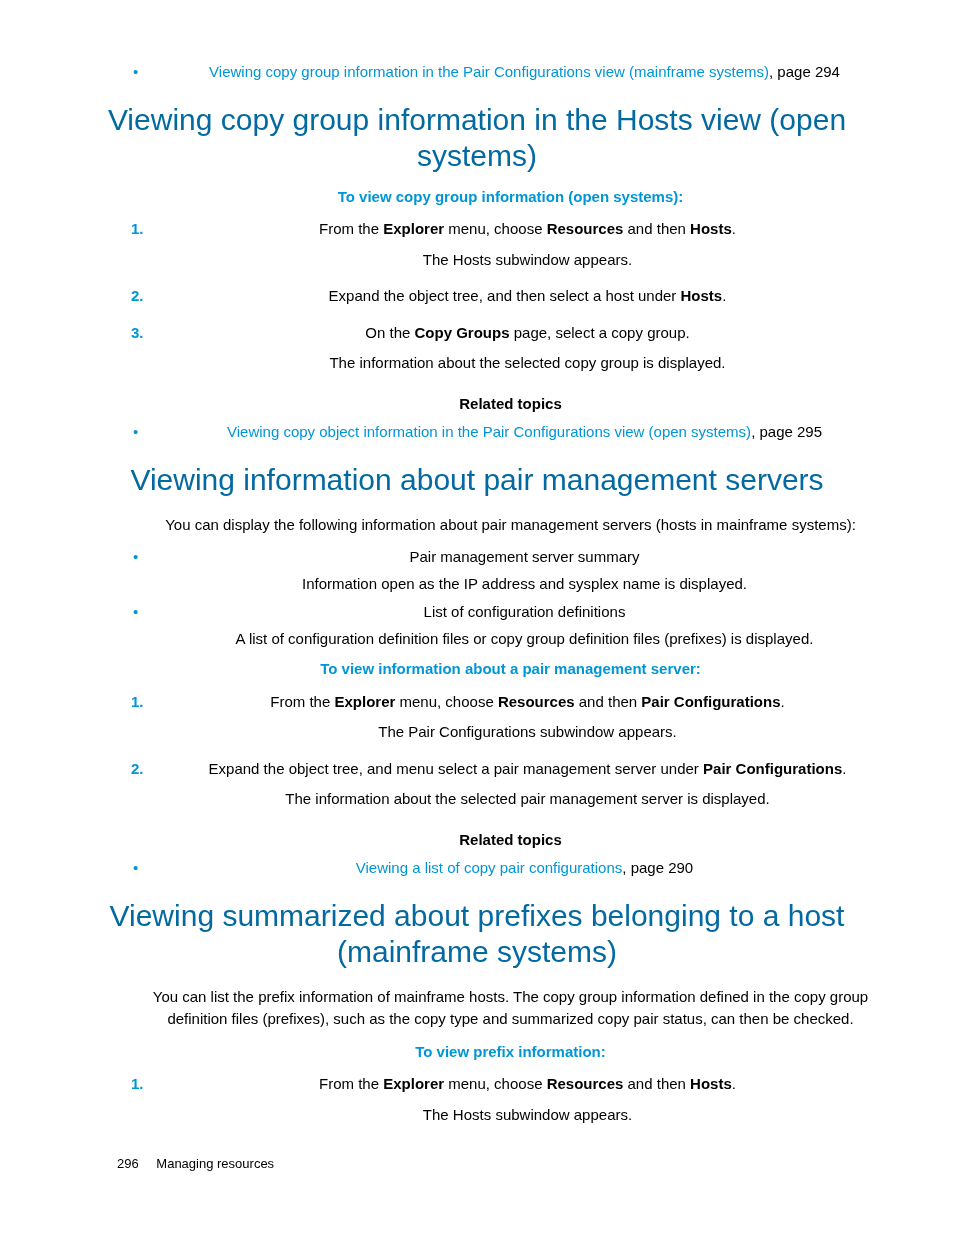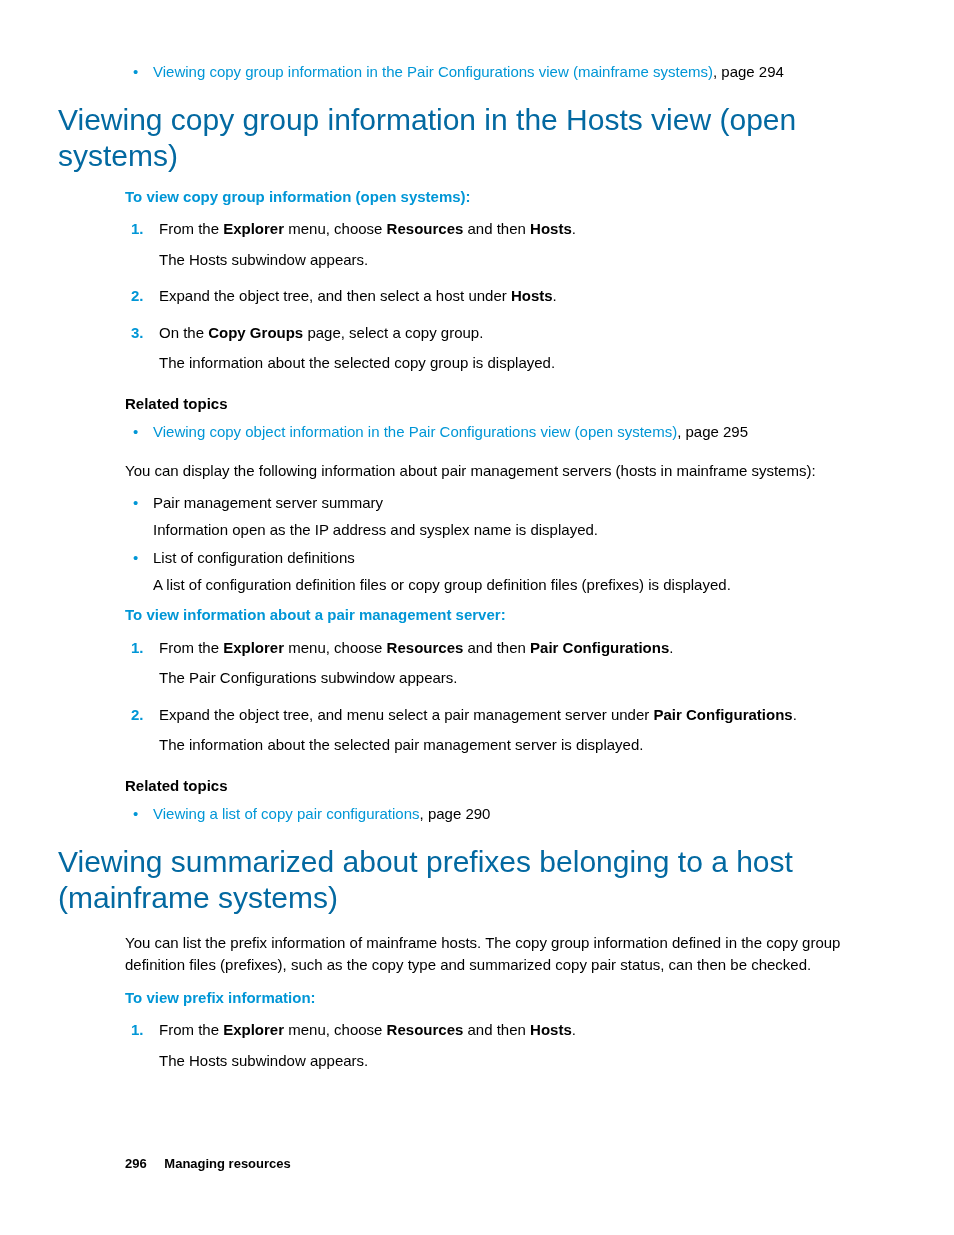--- a/index.html
+++ b/index.html
@@ -10,20 +10,21 @@
     color: #000;
     font-size: 15px;
     line-height: 1.5;
   }
   .page {
     width: 954px;
     height: 1235px;
     box-sizing: border-box;
     padding: 55px 58px 40px 58px;
     position: relative;
+    text-align: center;
   }
   h1 {
     font-family: Arial, Helvetica, sans-serif;
     font-weight: normal;
     color: #0369a1;
     font-size: 30px;
     margin: 18px 0 12px 0;
     line-height: 1.2;
   }
   .sub-head {
@@ -86,23 +87,22 @@
     margin: 16px 0 10px 67px;
   }
   .bullet-sub {
     margin-top: 4px;
   }
   b { font-weight: bold; }
   i { font-style: italic; }
   .footer {
     position: absolute;
     bottom: 62px;
-    left: 125px;
+    left: 117px;
     font-size: 13px;
-    font-weight: bold;
   }
   .footer .pno { display:inline-block; margin-right: 14px; }
 </style>
 </head>
 <body>
 
 <div class="page">
 
   <ul class="bullets">
     <li>
@@ -127,20 +127,21 @@
     </li>
   </ol>
 
   <div class="related-head">Related topics</div>
   <ul class="bullets">
     <li>
       <span class="link">Viewing copy object information in the Pair Configurations view (open systems)</span><span>, page 295</span>
     </li>
   </ul>
 
+  <h1>Viewing information about pair management servers</h1>
   <div class="body-p">You can display the following information about pair management servers (hosts in mainframe systems):</div>
 
   <ul class="bullets">
     <li>
       <span>Pair management server summary</span>
       <div class="bullet-sub">Information open as the IP address and sysplex name is displayed.</div>
     </li>
     <li>
       <span>List of configuration definitions</span>
       <div class="bullet-sub">A list of configuration definition files or copy group definition files (prefixes) is displayed.</div>

